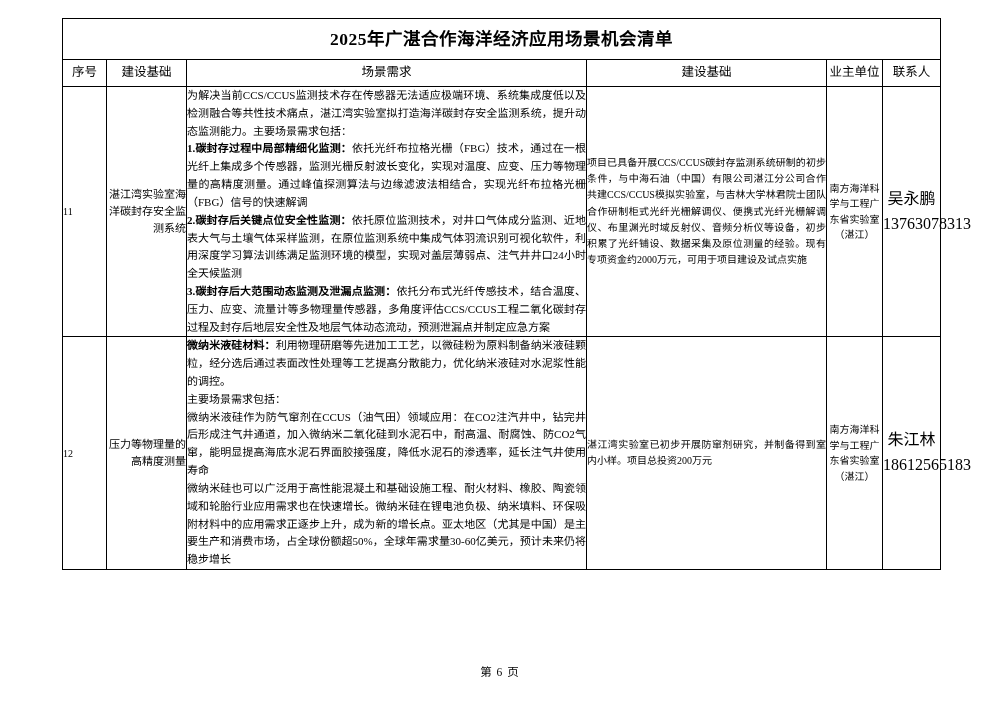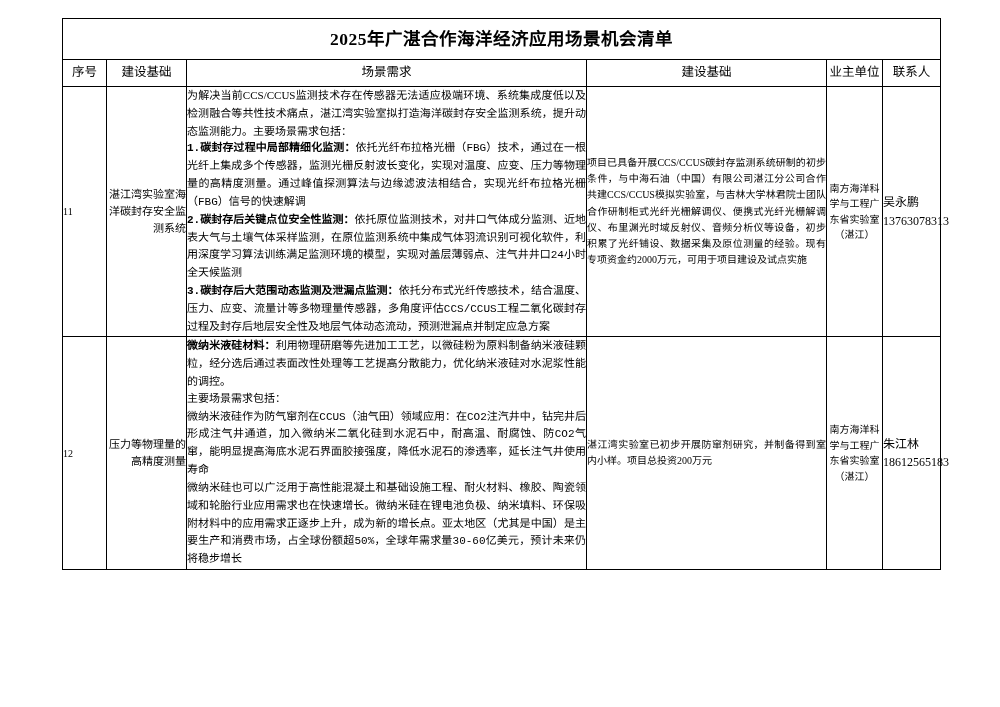--- a/index.html
+++ b/index.html
@@ -87,28 +87,28 @@
     padding: 8px 7px;
     vertical-align: top;
   }
   .c-owner {
     text-align: center;
     font-size: 10px;
     line-height: 1.55;
     padding: 3px 2px;
   }
   .c-contact {
-    text-align: left;
-    font-size: 12px;
+    text-align: center;
+    font-size: 16px;
     line-height: 1.55;
     padding: 3px 2px;
   }
 
   .para { margin: 0; }
-  .para + .para { margin-top: 0px; font-family: Liberation Mono, monospace; }
+  .para + .para { margin-top: 0px; }
   .lead { font-weight: bold; }
 
   
   .w-idx    { width: 44px; }
   .w-name   { width: 80px; }
   .w-req    { width: 400px; }
   .w-basis  { width: 240px; }
   .w-owner  { width: 56px; }
   .w-contact{ width: 58px; }
 
@@ -189,14 +189,15 @@
       <td class="c-owner">南方海洋科学与工程广东省实验室（湛江）</td>
       <td class="c-contact">
         <div>朱江林</div>
         <div>18612565183</div>
       </td>
     </tr>
 
   </tbody>
     </table>
 
+  <div class="footer">第 6 页</div>
 
 </div>
 
 </body></html>

